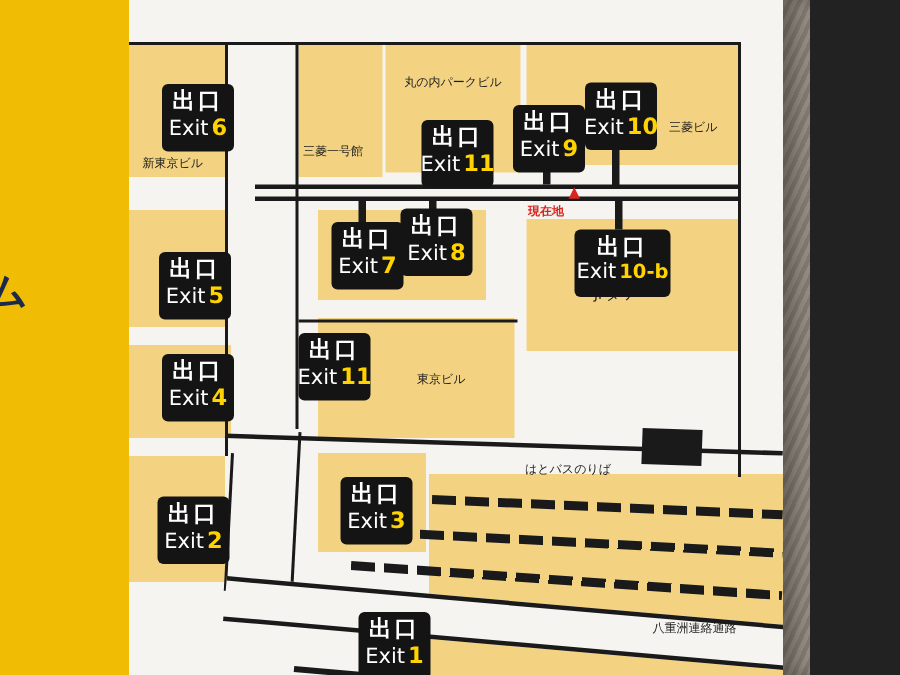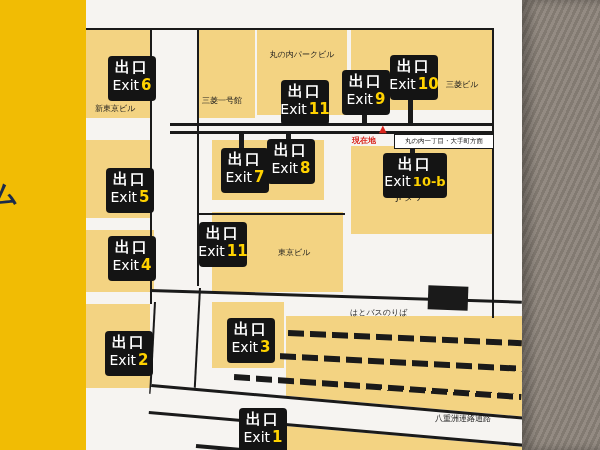--- a/index.html
+++ b/index.html
@@ -1,16 +1,16 @@
 <!DOCTYPE html>
 <html><head>
 <meta charset="utf-8">
 <style>
   html,body{margin:0;padding:0;background:#222;}
-  .scene{position:relative;width:600px;height:450px;overflow:hidden;
+  .scene{position:relative;width:540px;height:450px;overflow:hidden;
          background:#f6f4f1;font-family:"DejaVu Sans",sans-serif;}
   
   .band{position:absolute;left:0;top:0;width:86px;height:450px;background:#f1bc04;}
   .mu{position:absolute;left:-9px;top:176px;font-size:27px;font-weight:bold;color:#1b2a4a;}
   
   .wall{position:absolute;left:522px;top:0;width:78px;height:450px;background:#8d847b;
         background-image:repeating-linear-gradient(115deg,rgba(255,255,255,.06) 0 3px,rgba(0,0,0,.08) 3px 6px);
         box-shadow:inset 8px 0 10px rgba(0,0,0,.28);}
   
   .bldg{position:absolute;background:#f3d382;}
@@ -80,21 +80,20 @@
   <div class="lbl" style="left:258px;top:50px;width:88px;text-align:center">丸の内パークビル</div>
   <div class="lbl" style="left:446px;top:80px">三菱ビル</div>
   <div class="lbl" style="left:95px;top:104px">新東京ビル</div>
   <div class="lbl" style="left:202px;top:96px">三菱一号館</div>
   <div class="lbl" style="left:396px;top:192px;font-size:9px">JPタワー</div>
   <div class="lbl" style="left:278px;top:248px">東京ビル</div>
   <div class="lbl" style="left:350px;top:308px">はとバスのりば</div>
   <div class="lbl" style="left:435px;top:414px">八重洲連絡通路</div>
   <div class="lbl redlbl" style="left:352px;top:136px">現在地</div>
   <div class="marker" style="left:379px;top:124px">▲</div>
-  <div class="dirbox">丸の内一丁目・大手町方面</div>
 
   <div class="exit" style="left:108px;top:56px">
     <div class="dg">出口</div>
     <div class="row">
         <span class="w">Exit</span>
         <span class="n">6</span>
       </div>
   </div>
   <div class="exit" style="left:281px;top:80px">
     <div class="dg">出口</div>

